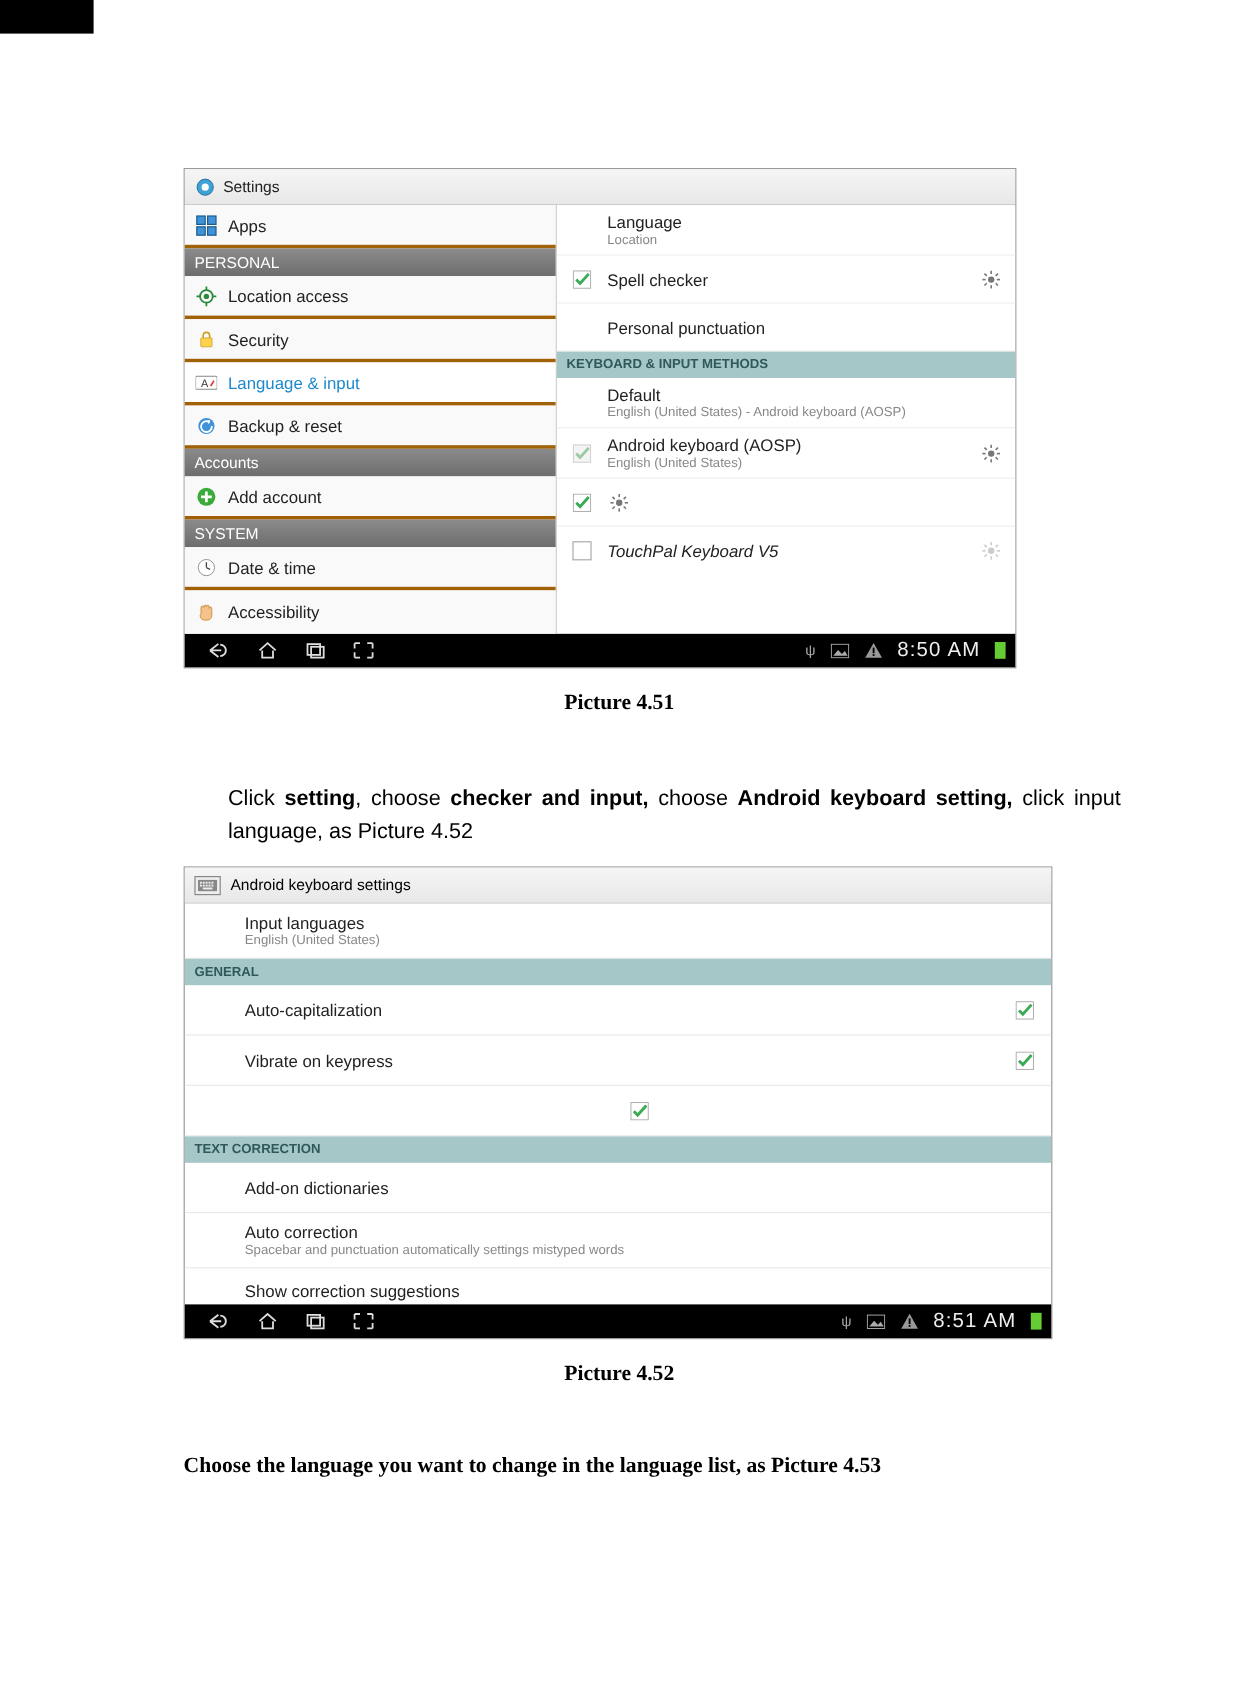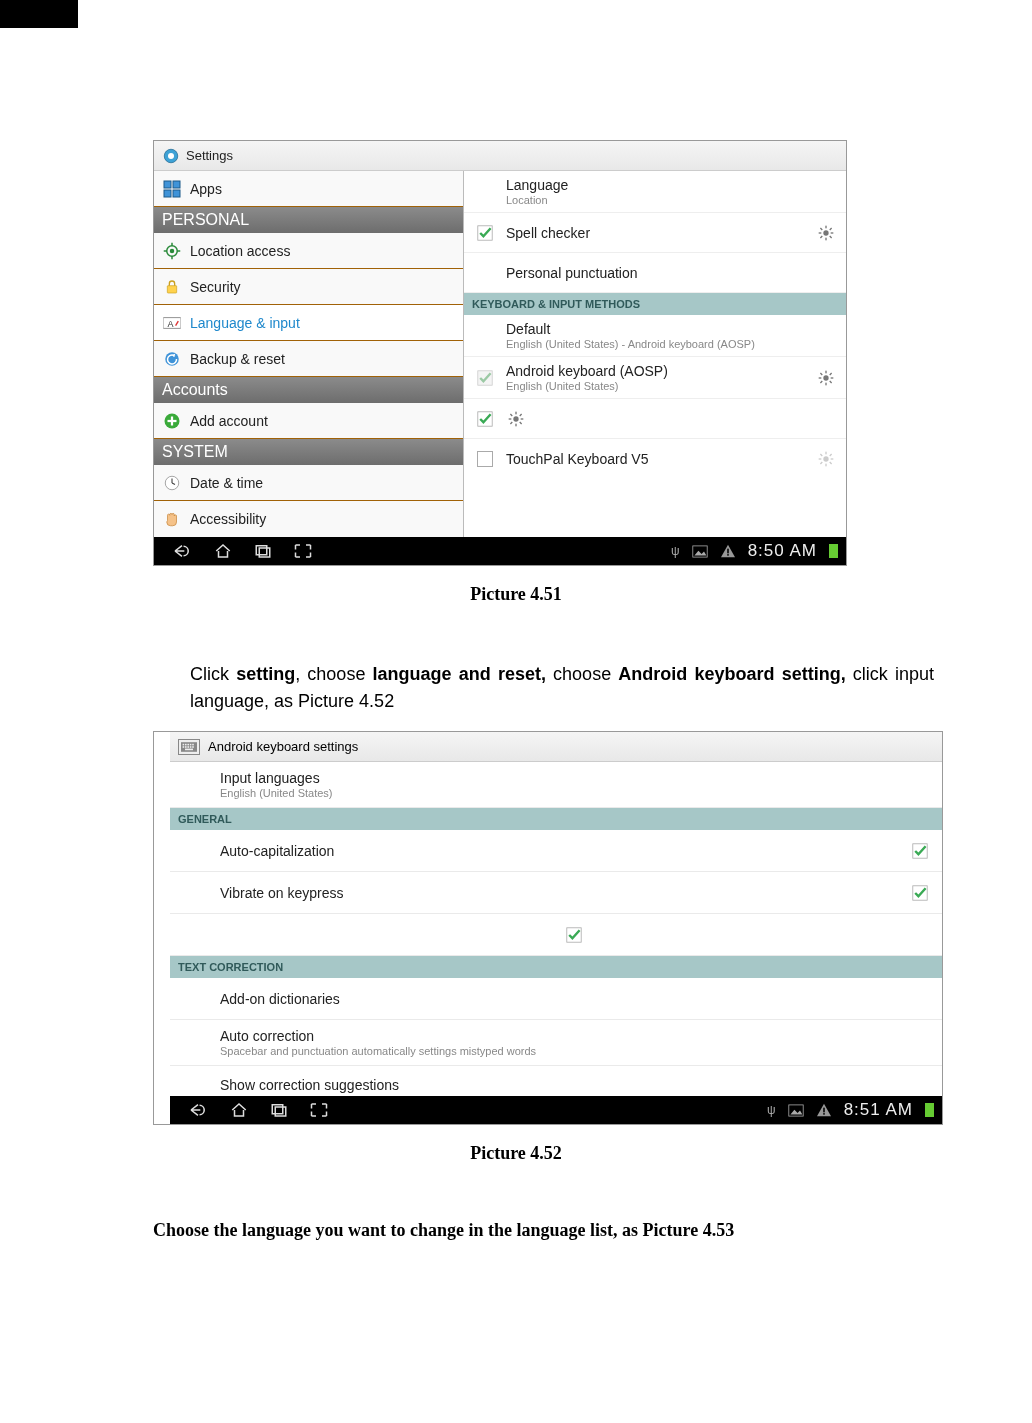--- a/index.html
+++ b/index.html
@@ -5,42 +5,42 @@
   *{box-sizing:border-box;margin:0;padding:0;font-family:Arial,Helvetica,sans-serif;}
   body{background:#fff;width:1032px;}
   .page{padding:140px 0 40px 0;}
   .black-bar{position:absolute;top:0;left:0;width:78px;height:28px;background:#000;}
   .shot{margin:0 0 0 153px;width:694px;border:1px solid #999;background:#fff;}
   .app-header{display:flex;align-items:center;height:30px;padding:0 8px;border-bottom:1px solid #ccc;background:linear-gradient(#f5f5f5,#e8e8e8);}
   .app-header .title{font-size:13px;color:#222;margin-left:6px;}
   .split{display:flex;}
   .left{width:310px;border-right:1px solid #bbb;background:#fafafa;}
   .right{flex:1;background:#fff;}
-  .cat{background:linear-gradient(#8b8b8b,#6d6d6d);color:#fff;font-size:16px;padding:4px 8px;}
+  .cat{background:linear-gradient(#8b8b8b,#6d6d6d);color:#fff;font-size:13px;padding:4px 8px;}
   .cat-blue{background:#a6c7c7;color:#305a5a;font-weight:bold;font-size:11px;padding:5px 8px;}
-  .nav-item{display:flex;align-items:center;height:36px;padding:0 8px;border-bottom:1px solid #a16207;font-size:14px;color:#222;background:#f9f9f9;}
+  .nav-item{display:flex;align-items:center;height:36px;padding:0 8px;border-bottom:3px solid #a16207;font-size:14px;color:#222;background:#f9f9f9;}
   .nav-item.selected{color:#1e88cc;background:#fff;}
   .nav-item .ic{width:20px;height:20px;margin-right:8px;display:flex;align-items:center;justify-content:center;}
   svg{display:block;}
   .r-item{display:flex;align-items:center;padding:6px 10px;border-bottom:1px solid #eee;min-height:40px;}
   .r-item .cb{width:22px;display:flex;justify-content:center;margin-right:10px;}
   .r-item .cb.none{visibility:hidden;}
   .r-item .txt{flex:1;}
   .r-item .ttl{font-size:14px;color:#222;}
   .r-item .sub{font-size:11px;color:#888;margin-top:1px;}
   .r-item .cog{width:20px;display:flex;justify-content:center;color:#777;}
   .bar{height:28px;background:#000;display:flex;align-items:center;color:#eee;padding:0 8px;}
   .bar-left{display:flex;gap:22px;align-items:center;font-size:16px;padding-left:10px;}
   .bar-right{margin-left:auto;display:flex;align-items:center;gap:12px;font-size:12px;}
   .bar-right .time{font-size:17px;letter-spacing:1px;}
   .bar-right .batt{width:9px;height:14px;background:#6c3;display:inline-block;}
   .caption{text-align:center;font-family:"Times New Roman",serif;font-weight:bold;font-size:18px;margin:18px 0 0 0;}
   .para{font-family:"Times New Roman",serif;font-size:18px;margin:56px 0 16px 190px;width:744px;text-align:justify;line-height:1.5;}
   .para b{font-weight:bold;}
-  .shot2{margin:0 12px 0 153px;width:790px;border:1px solid #999;background:#fff;padding-left:16px;}
+  .shot2{margin:0 12px 0 153px;width:724px;border:1px solid #999;background:#fff;}
   .kb-header{display:flex;align-items:center;height:30px;padding:0 8px;border-bottom:1px solid #ccc;background:linear-gradient(#f5f5f5,#e8e8e8);}
   .kb-header .kbic{width:22px;height:16px;border:1px solid #888;display:flex;align-items:center;justify-content:center;margin-right:8px;background:#eee;}
   .kb-item{display:flex;align-items:center;padding:8px 8px 8px 50px;border-bottom:1px solid #eaeaea;min-height:42px;justify-content:center;}
   .kb-item .txt{flex:1;}
   .kb-item .ttl{font-size:14px;color:#222;}
   .kb-item .sub{font-size:11px;color:#888;margin-top:1px;}
   .kb-item .cb{width:22px;}
   .choose{font-family:"Times New Roman",serif;font-size:18px;font-weight:bold;margin:56px 0 0 153px;}
   .chk{width:16px;height:16px;}
   .chk-empty{border:1px solid #aaa;background:#fff;}
@@ -242,21 +242,21 @@
                   <rect x="1" y="11" width="4" height="2"></rect>
                   <rect x="19" y="11" width="4" height="2"></rect>
                   <rect x="4" y="4" width="2" height="4" transform="rotate(-45 5 6)"></rect>
                   <rect x="18" y="16" width="2" height="4" transform="rotate(-45 19 18)"></rect>
                   <rect x="18" y="4" width="2" height="4" transform="rotate(45 19 6)"></rect>
                   <rect x="4" y="16" width="2" height="4" transform="rotate(45 5 18)"></rect>
                 </g>
               </svg>
           </span>
         </div>
-        <div class="r-item" style="border-bottom:none;">
+        <div class="r-item" style="border-bottom:none;font-style:italic;">
           <span class="cb">
             <span class="chk chk-empty" style="display:inline-block;"></span>
           </span>
           <div class="txt">
               <div class="ttl">TouchPal Keyboard V5</div>
             </div>
           <span class="cog" style="color:#ccc;">
             <svg class="cog-svg" viewBox="0 0 24 24">
                 <circle cx="12" cy="12" r="4" fill="#ccc"></circle>
                 <g fill="#ccc">
@@ -316,21 +316,21 @@
           </span>
         <span class="time">8:50 AM</span>
         <span class="batt"></span>
       </div>
     </div>
   </div>
 
   <div class="caption">Picture 4.51</div>
 
   <p class="para">
-    <span>Click </span><b>setting</b><span>, choose </span><b>language and reset,</b><span>  choose </span><b>Android keyboard setting,</b><span>  click input language, as Picture 4.52</span>
+    <span>Click </span><b>setting</b><span>, choose </span><b>checker and input,</b><span>  choose </span><b>Android keyboard setting,</b><span>  click input language, as Picture 4.52</span>
   </p>
 
   <div class="shot2">
     <div class="kb-header">
       <span class="kbic">
         <svg width="16" height="10" viewBox="0 0 20 12">
             <rect x="0" y="0" width="20" height="12" fill="#888"></rect>
             <g fill="#eee">
               <rect x="2" y="2" width="2" height="2"></rect>
               <rect x="5" y="2" width="2" height="2"></rect>

